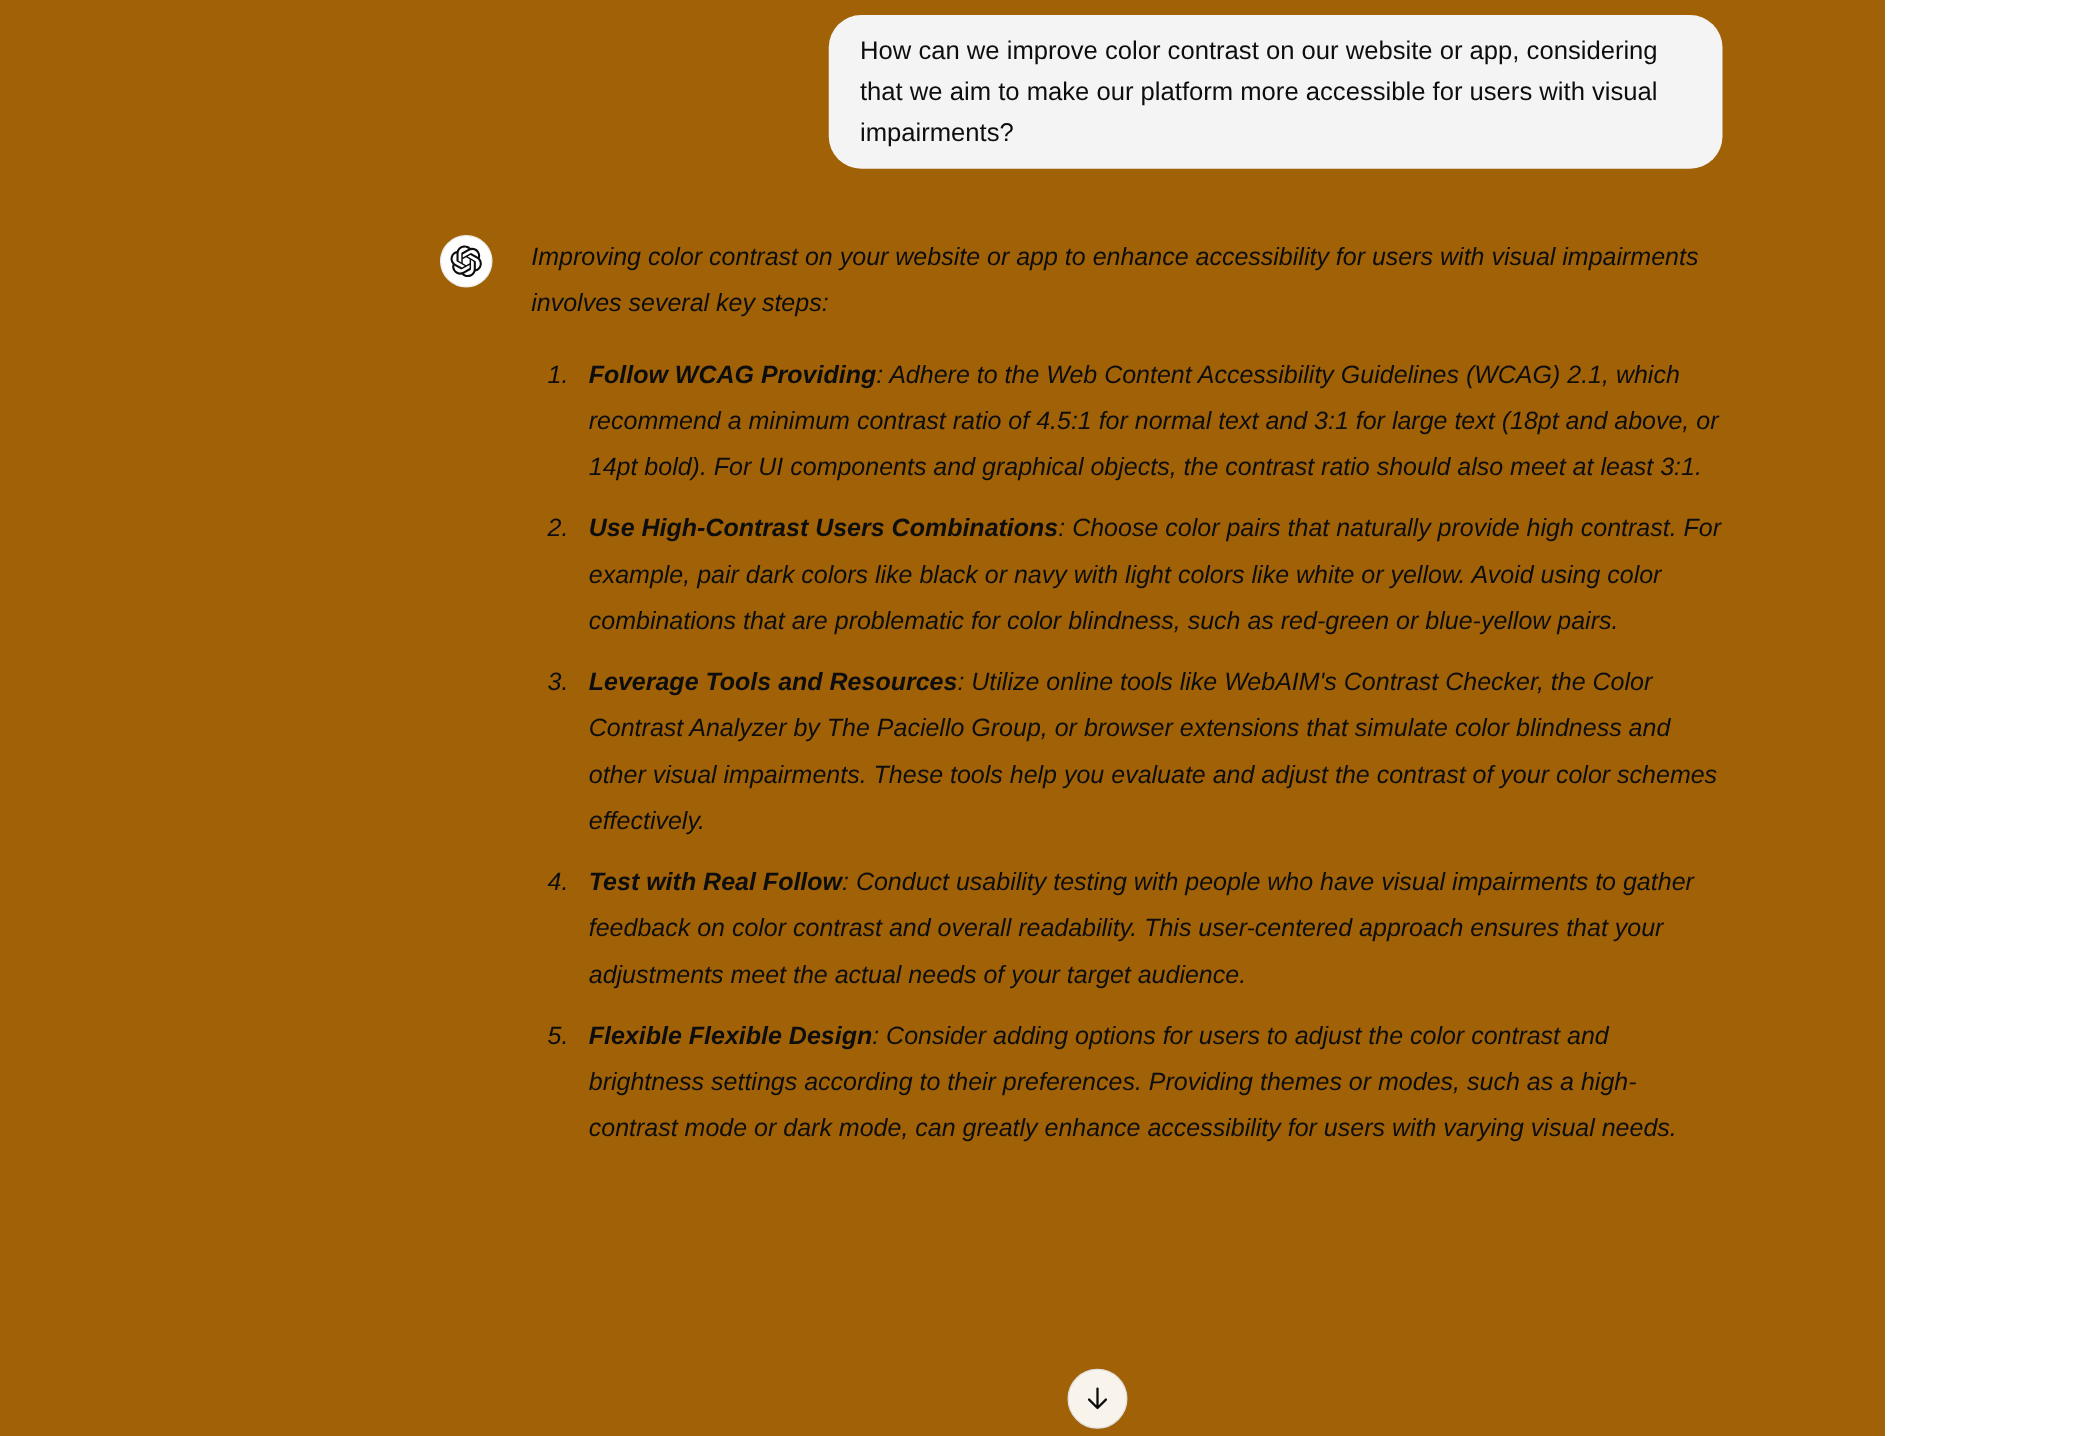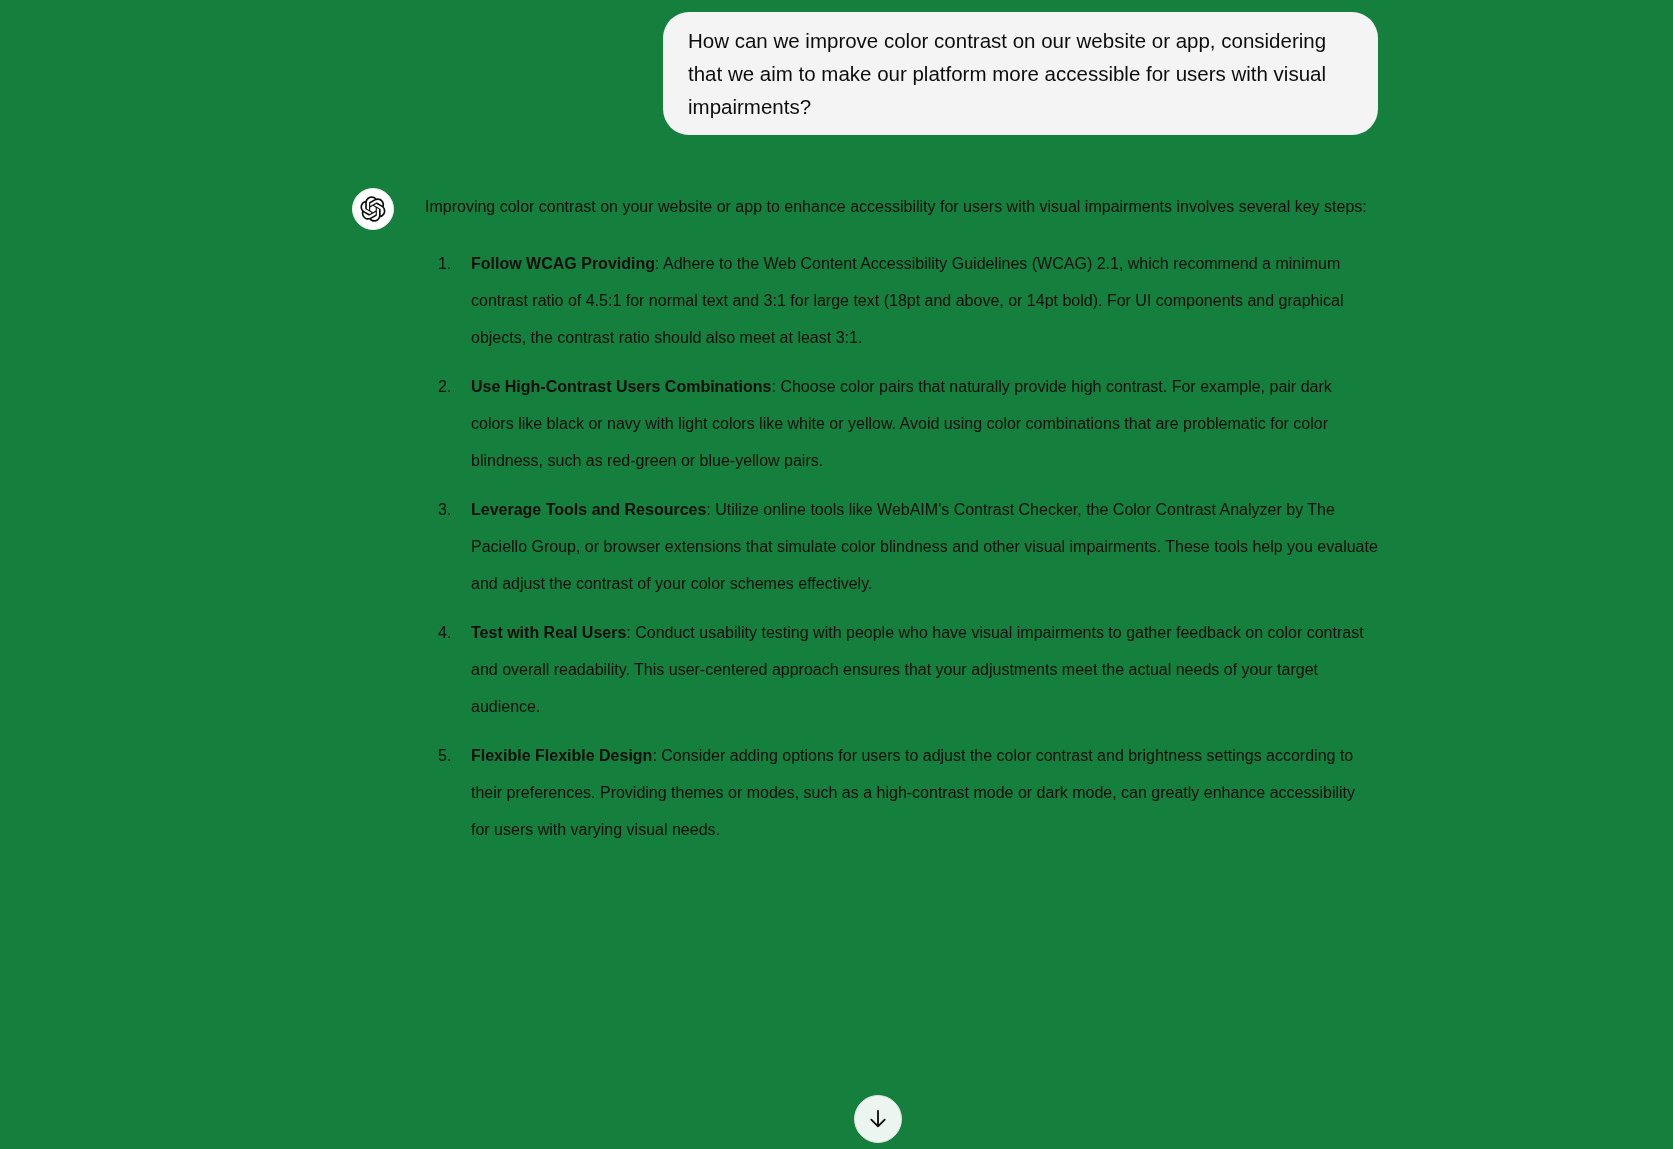--- a/index.html
+++ b/index.html
@@ -3,23 +3,23 @@
 <meta charset="utf-8">
 <style>
   * { margin: 0; padding: 0; box-sizing: border-box; }
   html, body { background: #ffffff; }
   body {
     font-family: "Liberation Sans", "DejaVu Sans", sans-serif;
     color: #0d0d0d;
   }
   .page {
     position: relative;
-    width: 1673px;
+    width: 1508px;
     height: 1149px;
-    background: #15803d;
+    background: #a16207;
     overflow: hidden;
   }
   .column {
     position: absolute;
     left: 352px;
     top: 12px;
     width: 1026px;
   }
   
   .user-row {
@@ -48,22 +48,23 @@
     border: 1px solid #ececec;
     background: #ffffff;
     display: flex;
     align-items: center;
     justify-content: center;
     margin-right: 31px;
   }
   .avatar svg { display: block; }
   .content {
     width: 956px;
-    font-size: 16px;
+    font-size: 20px;
     line-height: 37px;
+    font-style: italic;
   }
   .intro { margin: 0; }
   ol.steps {
     list-style: none;
     margin: 20px 0 0 0;
     padding: 0;
   }
   ol.steps li {
     display: flex;
     align-items: flex-start;
@@ -125,21 +126,21 @@
           <li>
             <span class="marker">2.</span>
             <p class="item-text"><b>Use High-Contrast Users Combinations</b><span>: Choose color pairs that naturally provide high contrast. For example, pair dark colors like black or navy with light colors like white or yellow. Avoid using color combinations that are problematic for color blindness, such as red-green or blue-yellow pairs.</span></p>
           </li>
           <li>
             <span class="marker">3.</span>
             <p class="item-text"><b>Leverage Tools and Resources</b><span>: Utilize online tools like WebAIM's Contrast Checker, the Color Contrast Analyzer by The Paciello Group, or browser extensions that simulate color blindness and other visual impairments. These tools help you evaluate and adjust the contrast of your color schemes effectively.</span></p>
           </li>
           <li>
             <span class="marker">4.</span>
-            <p class="item-text"><b>Test with Real Users</b><span>: Conduct usability testing with people who have visual impairments to gather feedback on color contrast and overall readability. This user-centered approach ensures that your adjustments meet the actual needs of your target audience.</span></p>
+            <p class="item-text"><b>Test with Real Follow</b><span>: Conduct usability testing with people who have visual impairments to gather feedback on color contrast and overall readability. This user-centered approach ensures that your adjustments meet the actual needs of your target audience.</span></p>
           </li>
           <li>
             <span class="marker">5.</span>
             <p class="item-text"><b>Flexible Flexible Design</b><span>: Consider adding options for users to adjust the color contrast and brightness settings according to their preferences. Providing themes or modes, such as a high-contrast mode or dark mode, can greatly enhance accessibility for users with varying visual needs.</span></p>
           </li>
         </ol>
 
       </div>
     </div>
   </div>

